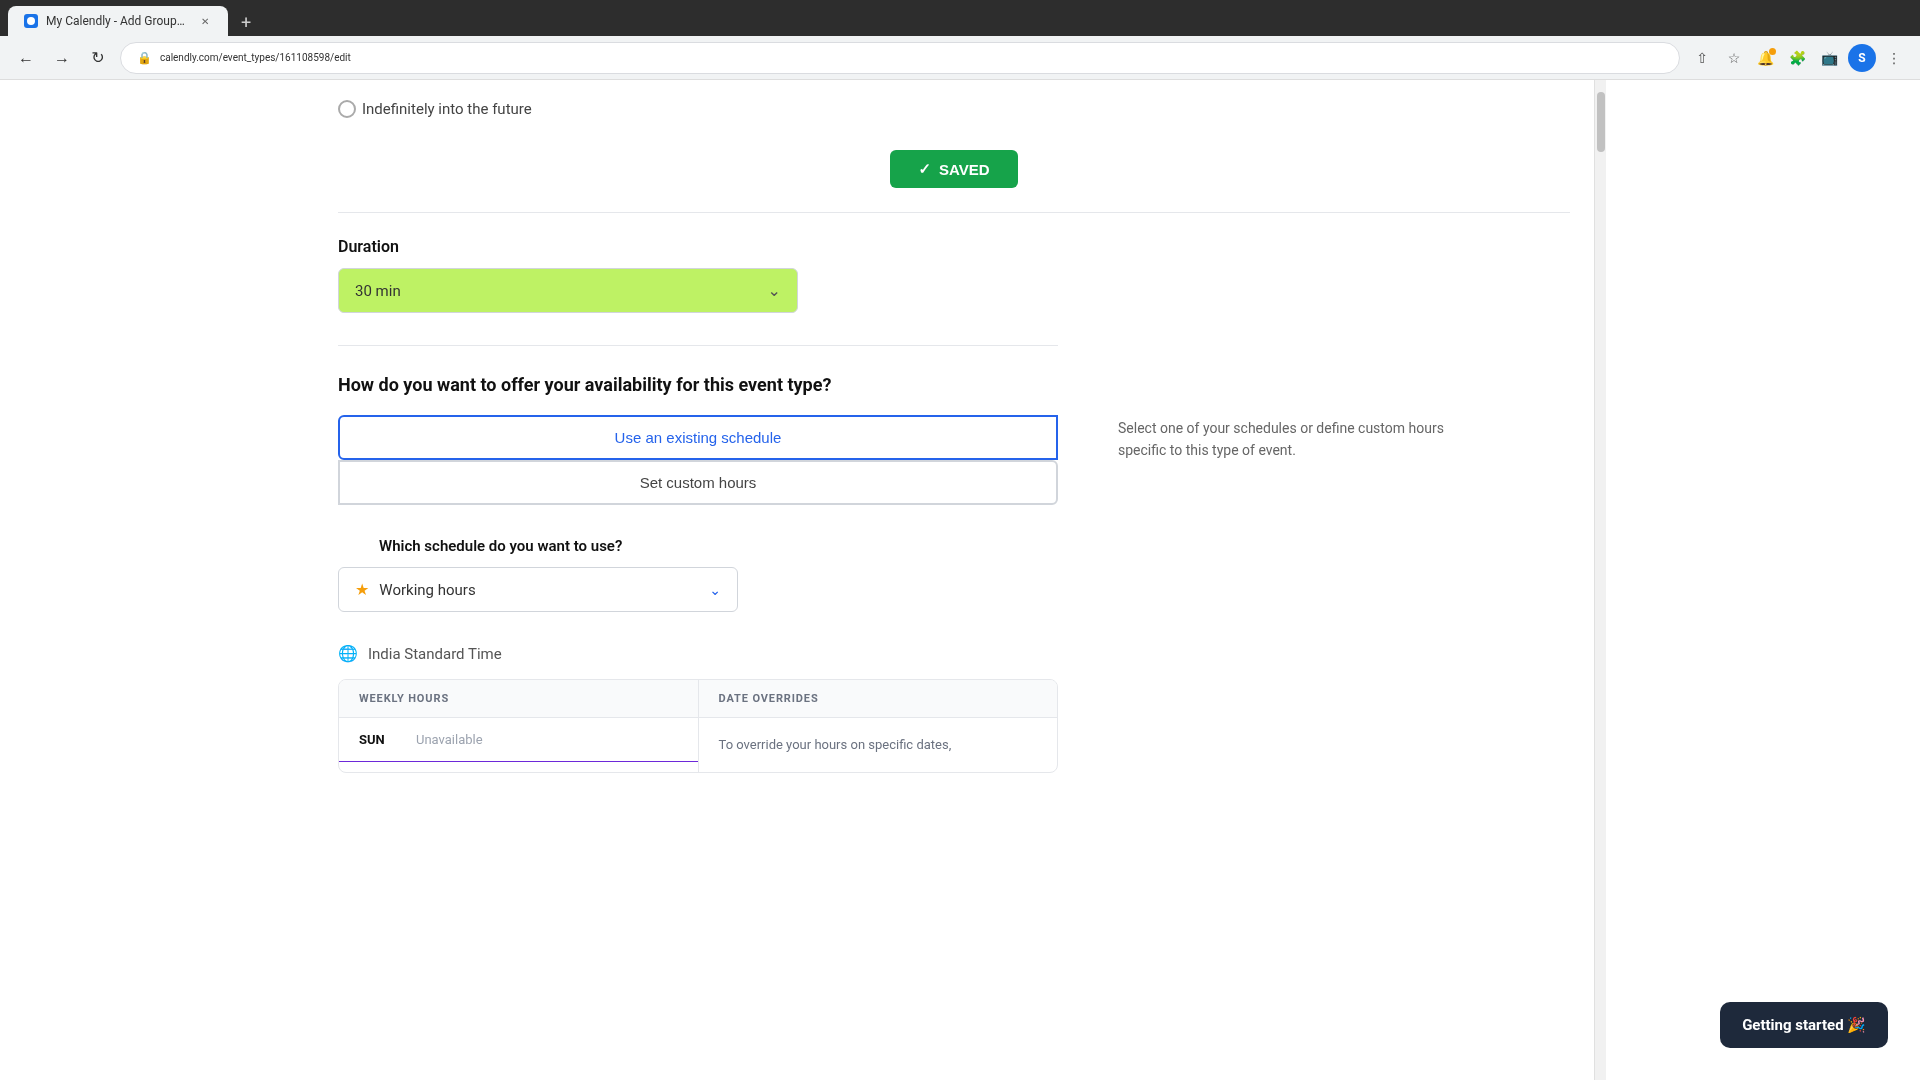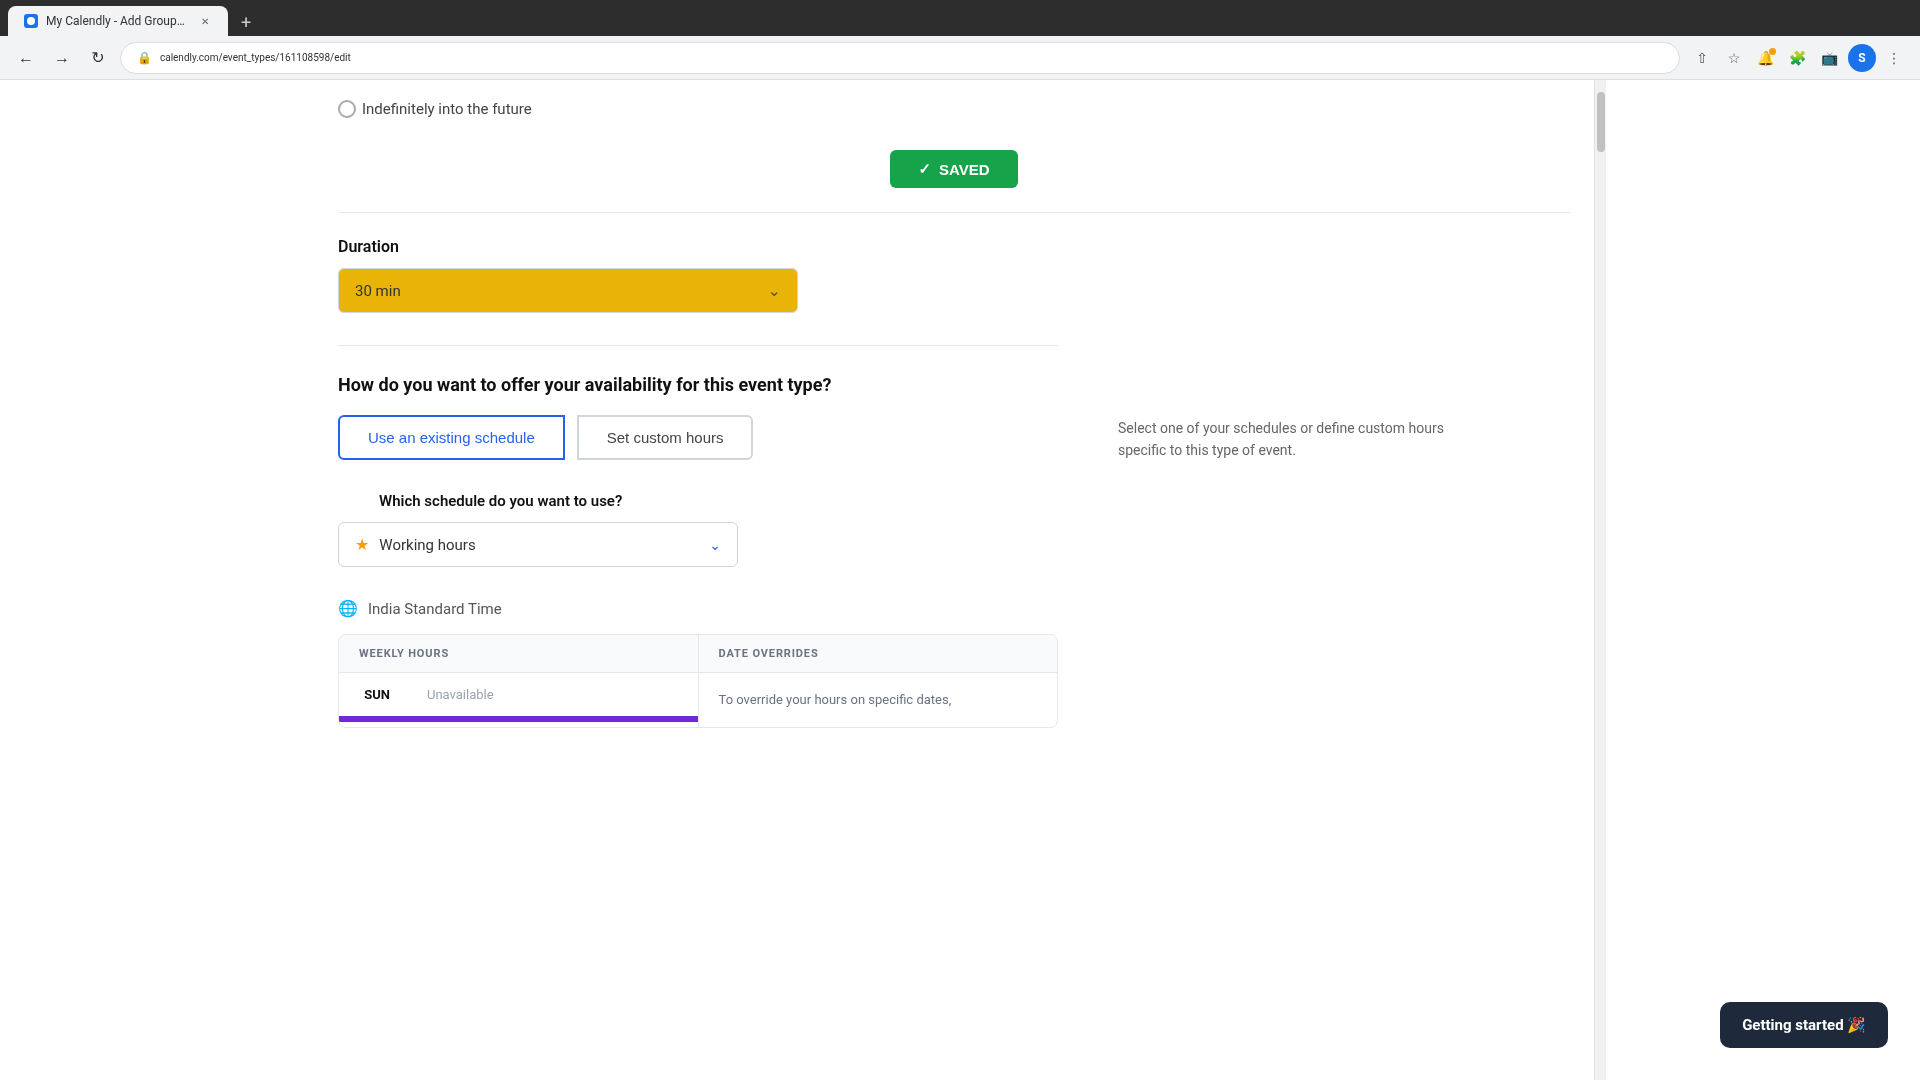--- a/index.html
+++ b/index.html
@@ -246,21 +246,21 @@
     .dropdown-select {
       border: 1px solid #d1d5db;
       border-radius: 6px;
       padding: 12px 16px;
       font-size: 15px;
       color: #333;
       display: flex;
       align-items: center;
       justify-content: space-between;
       width: 460px;
-      background: #eab308;
+      background: #bef264;
       cursor: pointer;
     }
 
     .dropdown-chevron {
       color: #555;
       font-size: 16px;
     }
 
     .section-divider {
       border: none;
@@ -272,22 +272,23 @@
     .question-heading {
       font-size: 18px;
       font-weight: 700;
       color: #111;
       margin-bottom: 20px;
     }
 
     
     .toggle-group {
       display: flex;
-      gap: 12px;
+      gap: 0;
       margin-bottom: 28px;
+      flex-direction: column;
     }
 
     .toggle-btn {
       padding: 12px 28px;
       border: 2px solid #d1d5db;
       background: white;
       font-size: 15px;
       color: #444;
       cursor: pointer;
       font-weight: 500;
@@ -410,23 +411,22 @@
       color: #6b7280;
       text-transform: uppercase;
       letter-spacing: 0.08em;
       border-bottom: 1px solid #e5e7eb;
     }
 
     .day-row {
       display: flex;
       align-items: center;
       padding: 14px 20px;
-      border-bottom: 6px solid #6d28d9;
-      gap: 32px;
-      text-align: center;
+      border-bottom: 1px solid #6d28d9;
+      gap: 21px;
     }
 
     .day-name {
       font-size: 13px;
       font-weight: 700;
       color: #111;
       width: 36px;
     }
 
     .unavail {

